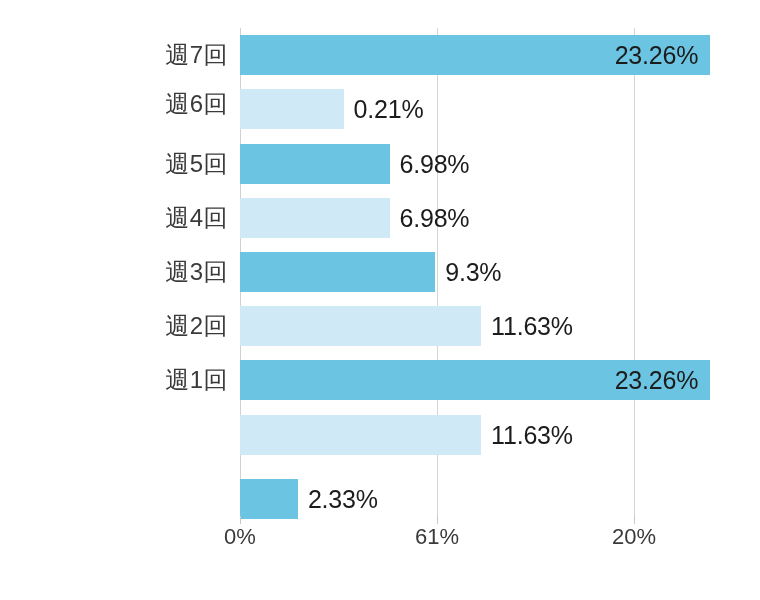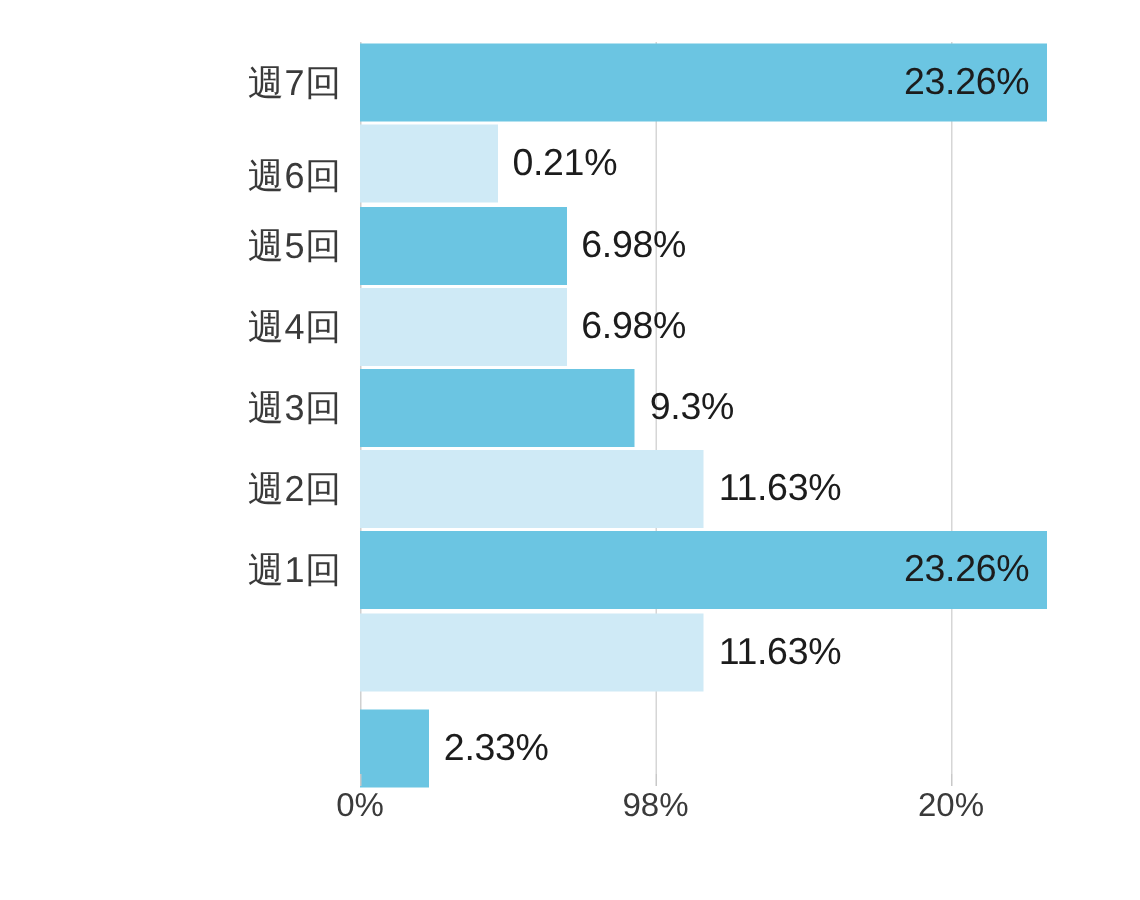--- a/index.html
+++ b/index.html
@@ -53,23 +53,24 @@
   .bar-row {
     position: absolute;
     left: 0;
     width: 100%;
     height: 54.2px;
     display: flex;
     align-items: center;
   }
 
   .bar {
-    height: 52px;
+    height: 40px;
     position: relative;
     flex: 0 0 auto;
+    padding-left: 12px;
   }
 
   .bar-value {
     position: absolute;
     top: 50%;
     transform: translateY(-50%);
     font-size: 25px;
     color: #1c1c1c;
     white-space: nowrap;
     letter-spacing: -0.2px;
@@ -127,21 +128,21 @@
     background: #c8c8c8;
   }
 </style>
 </head>
 <body>
 
 <div id="chart-root">
 
   <div class="cat-labels">
     <div class="cat-label" style="top: 0px;">週7回</div>
-    <div class="cat-label" style="top: 62px; margin-left: 20px;">週6回</div>
+    <div class="cat-label" style="top: 49px; margin-left: 20px;">週6回</div>
     <div class="cat-label" style="top: 108.444px; margin-left: 15px;">週5回</div>
     <div class="cat-label" style="top: 162.667px;">週4回</div>
     <div class="cat-label" style="top: 216.889px;">週3回</div>
     <div class="cat-label" style="top: 271.111px;">週2回</div>
     <div class="cat-label" style="top: 325.333px;">週1回</div>
   </div>
 
   <div class="plot-area">
     <div class="grid">
         <div class="gridline axis-zero" style="left: 0px;"></div>
@@ -197,17 +198,17 @@
       </div>
   </div>
 
   <div class="ticks">
       <div class="tick-mark" style="left: 240px;"></div>
       <div class="tick-mark" style="left: 437px;"></div>
       <div class="tick-mark" style="left: 634px;"></div>
     </div>
   <div class="tick-labels">
       <div class="tick-label" style="left: 240px;">0%</div>
-      <div class="tick-label" style="left: 437px;">98%</div>
+      <div class="tick-label" style="left: 437px;">61%</div>
       <div class="tick-label" style="left: 634px;">20%</div>
     </div>
 
 </div>
 
 </body></html>

